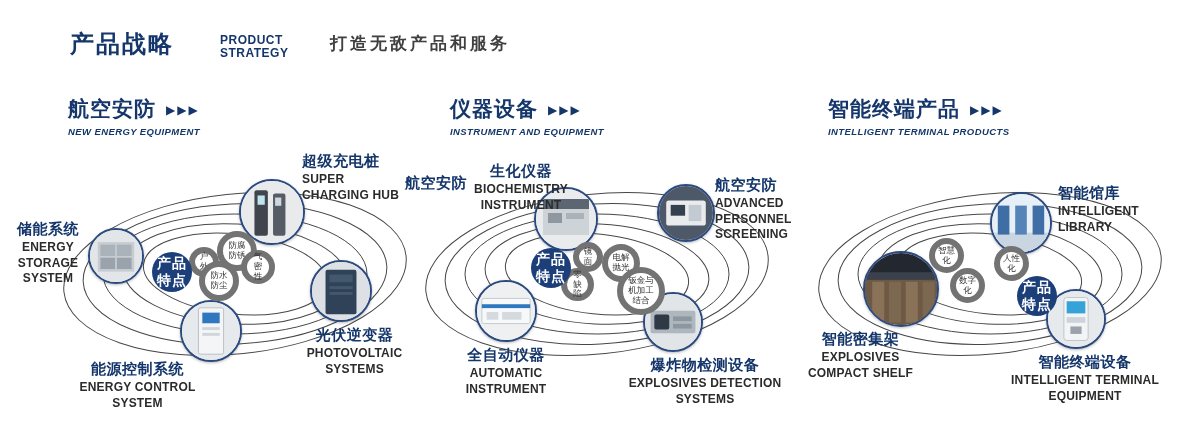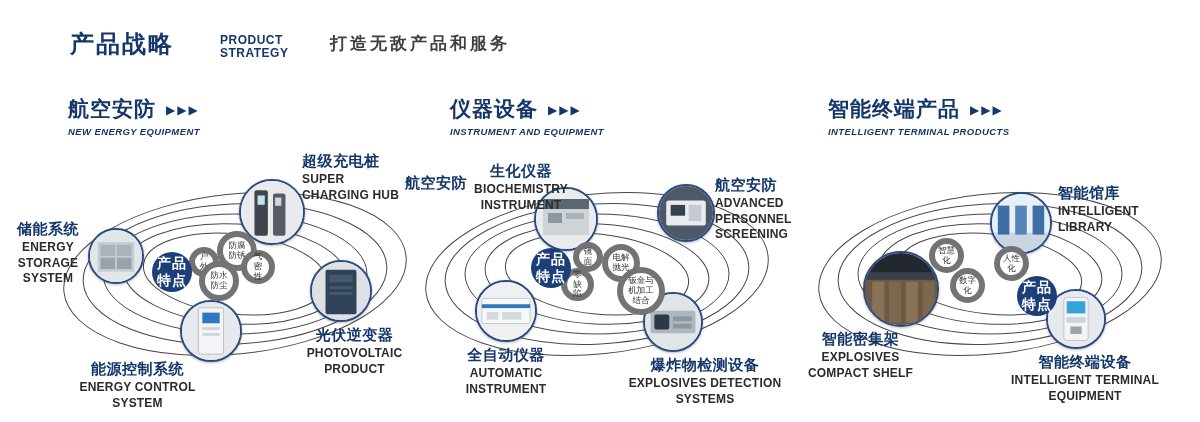--- a/index.html
+++ b/index.html
@@ -102,21 +102,21 @@
       <svg viewBox="0 0 60 60">
           <rect width="60" height="60" fill="#dde1e5"></rect>
           <rect x="14" y="8" width="32" height="46" rx="2" fill="#2f4258"></rect>
           <rect x="18" y="13" width="24" height="8" fill="#43586f"></rect>
           <rect x="18" y="25" width="24" height="3" fill="#43586f"></rect>
           <rect x="18" y="31" width="24" height="3" fill="#43586f"></rect>
         </svg>
     </div>
     <div class="plabel ta-c" style="left:292px;top:326px;width:125px">
       <div class="pl-cn">光伏逆变器</div>
-      <div class="pl-en">PHOTOVOLTAIC PRODUCT</div>
+      <div class="pl-en">PHOTOVOLTAIC SYSTEMS</div>
     </div>
 
     
     <div class="pcircle" style="left:180px;top:300px;width:62px;height:62px">
       <svg viewBox="0 0 60 60">
           <rect width="60" height="60" fill="#e7eaec"></rect>
           <rect x="17" y="6" width="26" height="48" rx="2" fill="#f4f5f6" stroke="#b9bfc5"></rect>
           <rect x="21" y="11" width="18" height="11" fill="#2f78c0"></rect>
           <rect x="21" y="26" width="18" height="3" fill="#cfd5da"></rect>
           <rect x="21" y="32" width="18" height="3" fill="#cfd5da"></rect>

